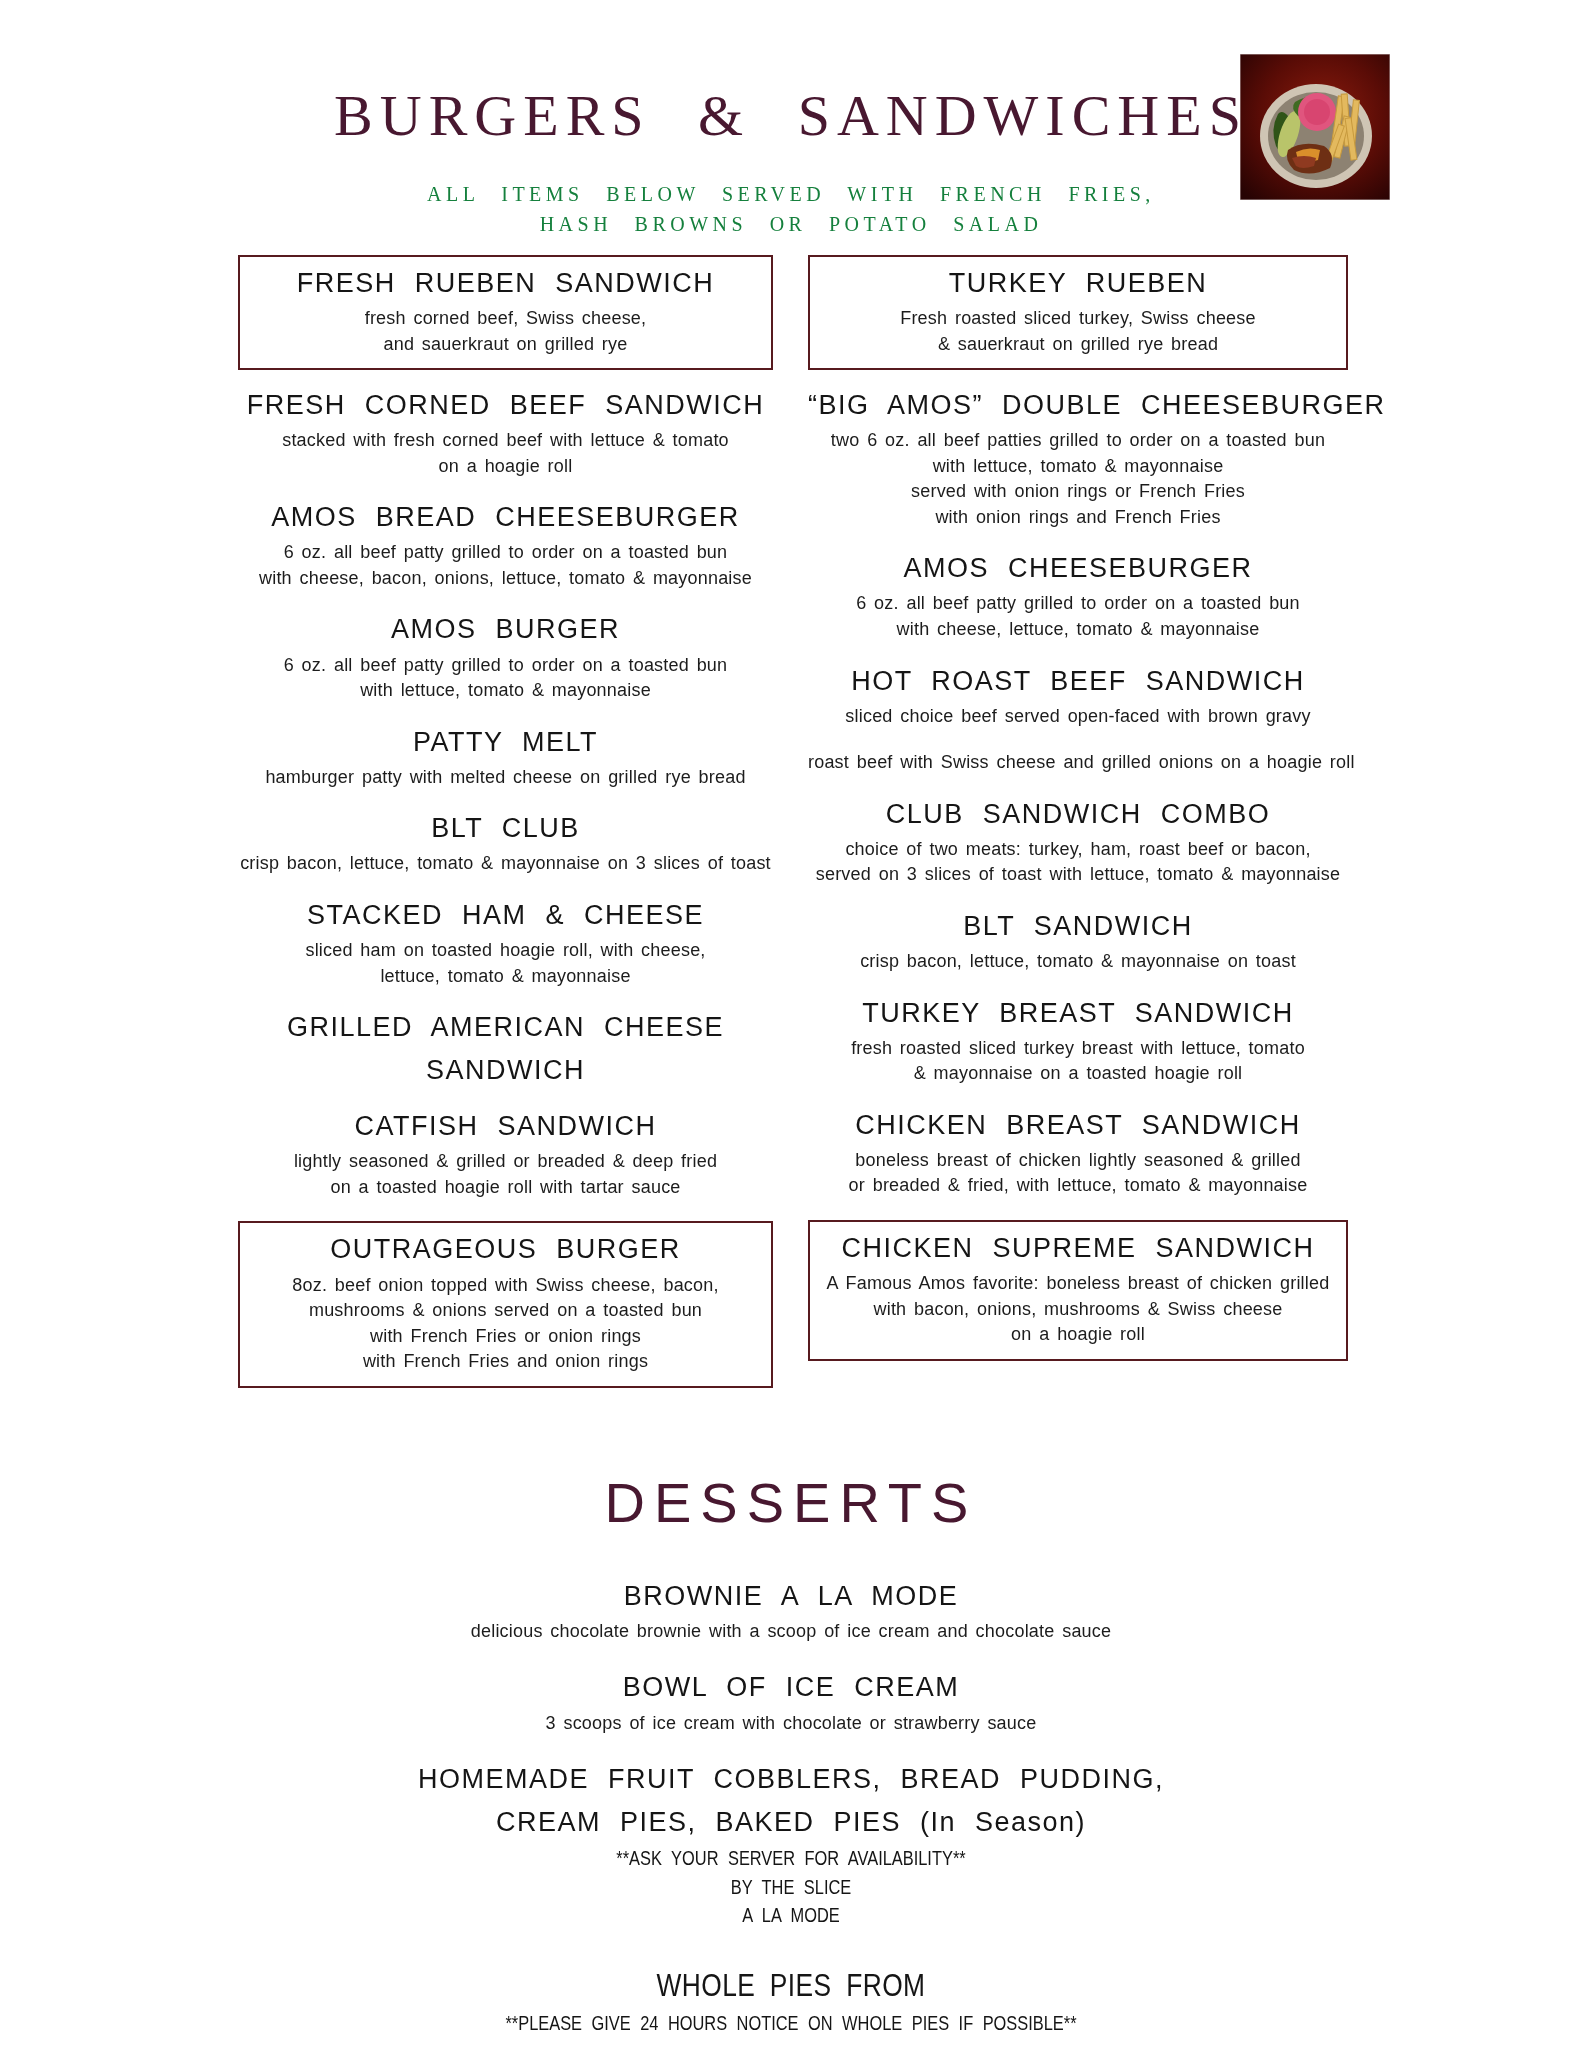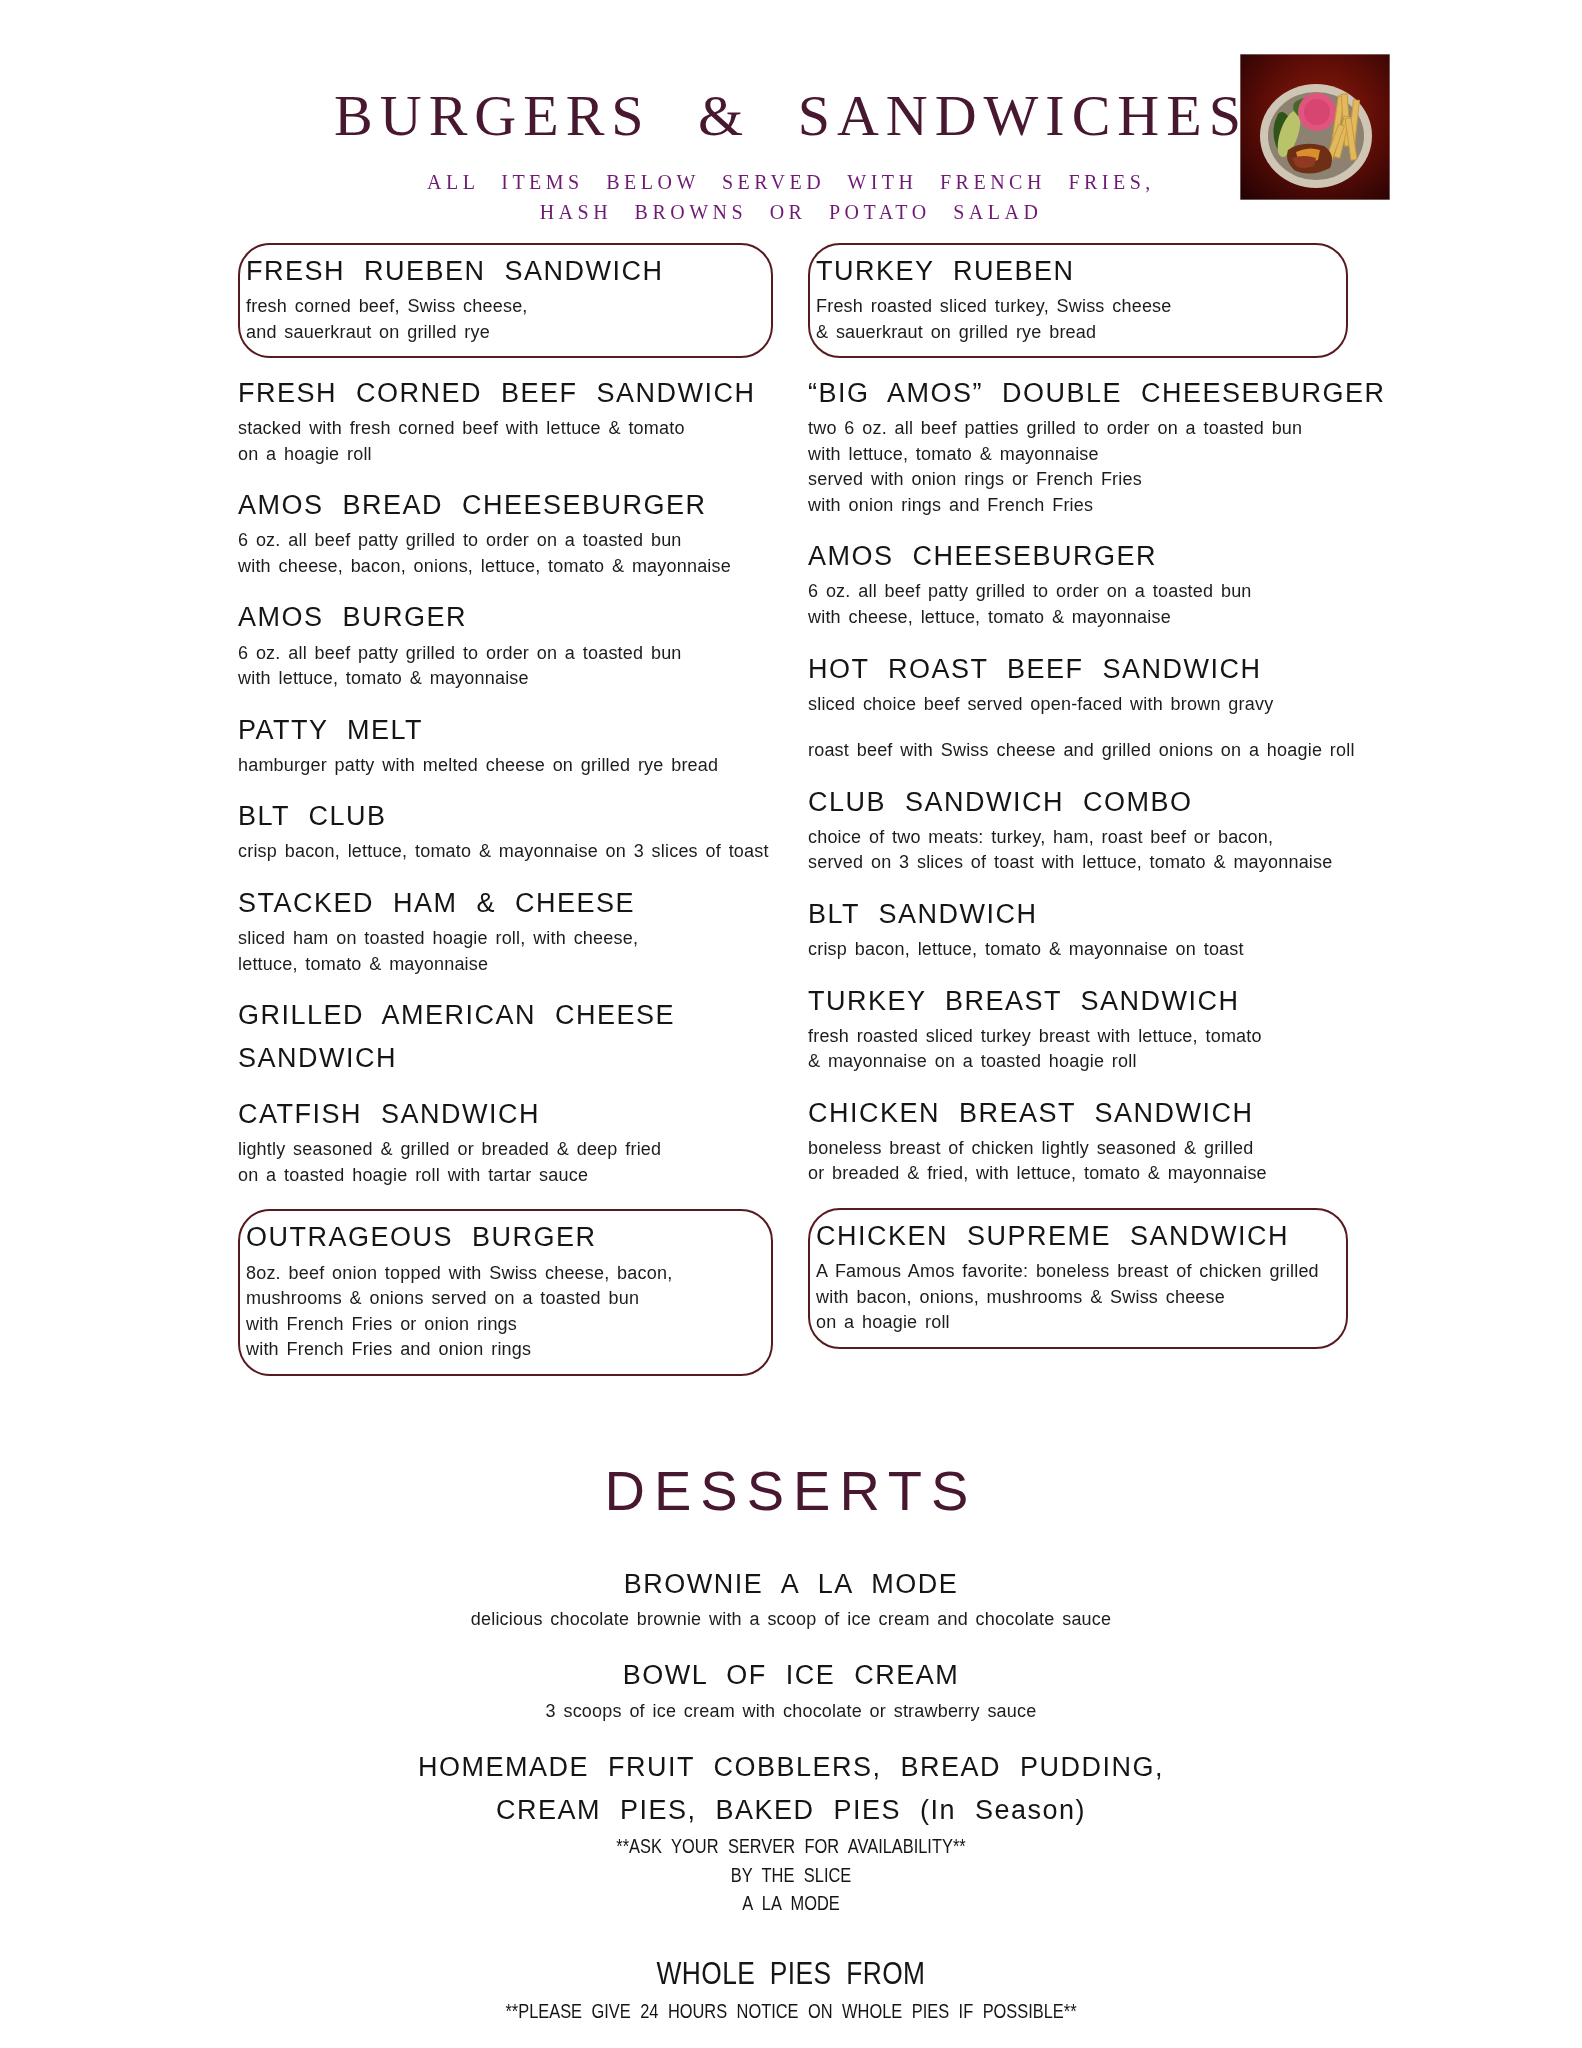--- a/index.html
+++ b/index.html
@@ -20,43 +20,43 @@
     font-weight:normal;
     color:#481830;
     font-size:58px;
     letter-spacing:7px;
     word-spacing:26px;
     line-height:1.05;
     margin:0;
     white-space:nowrap;
   }
   .subtitle{
-    margin-top:20px;
+    margin-top:32px;
     font-family:"Liberation Serif",serif;
-    color:#701a75;
+    color:#15803d;
     font-size:20px;
     letter-spacing:4.5px;
     word-spacing:13px;
     line-height:1.5;
   }
   .subtitle p{margin:0;white-space:nowrap;}
   .photo{
     position:absolute;top:54px;left:1240px;
     width:150px;height:146px;display:block;
   }
   
   .columns{
     display:flex;
     margin:16px 0 0 238px;
     gap:35px;
     align-items:flex-start;
   }
   .col{width:535px;}
   .col.right{width:540px;}
-  .item{text-align:left;margin-bottom:21px;border-radius:32px;}
+  .item{text-align:center;margin-bottom:21px;}
   .item-name{
     font-weight:normal;
     font-size:27px;
     letter-spacing:1.5px;
     word-spacing:10px;
     line-height:1.3;
     margin:0 0 5px 0;
     white-space:nowrap;
   }
   .item-name.second{margin-top:8px;}

